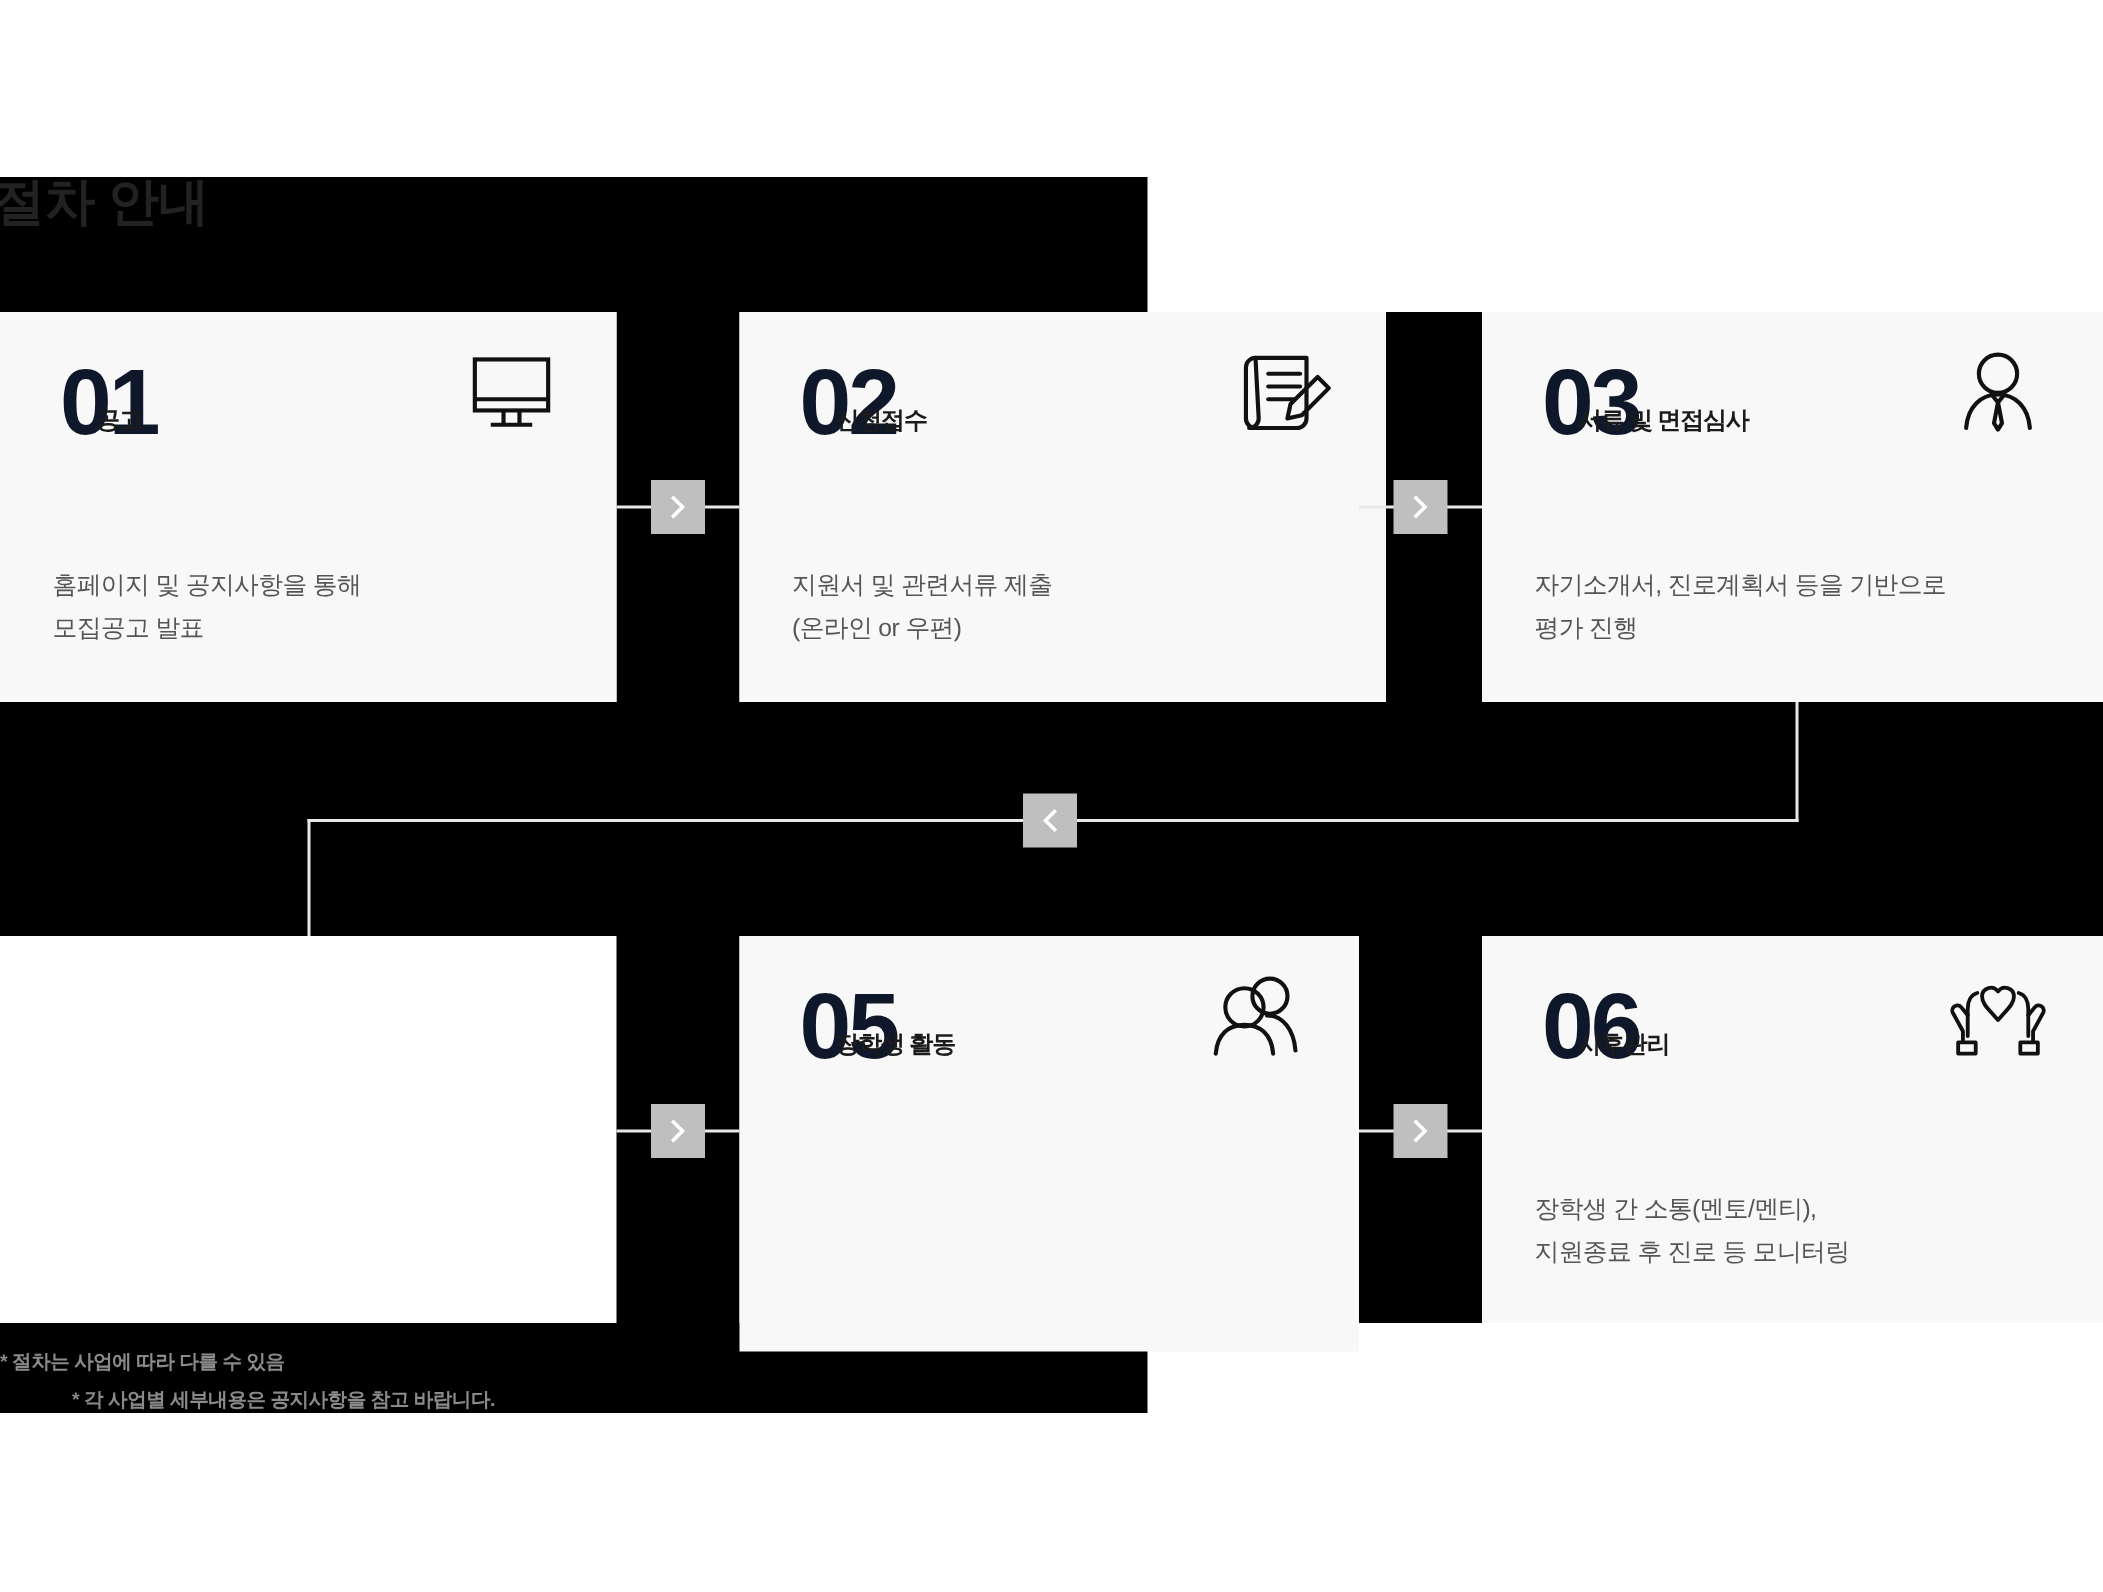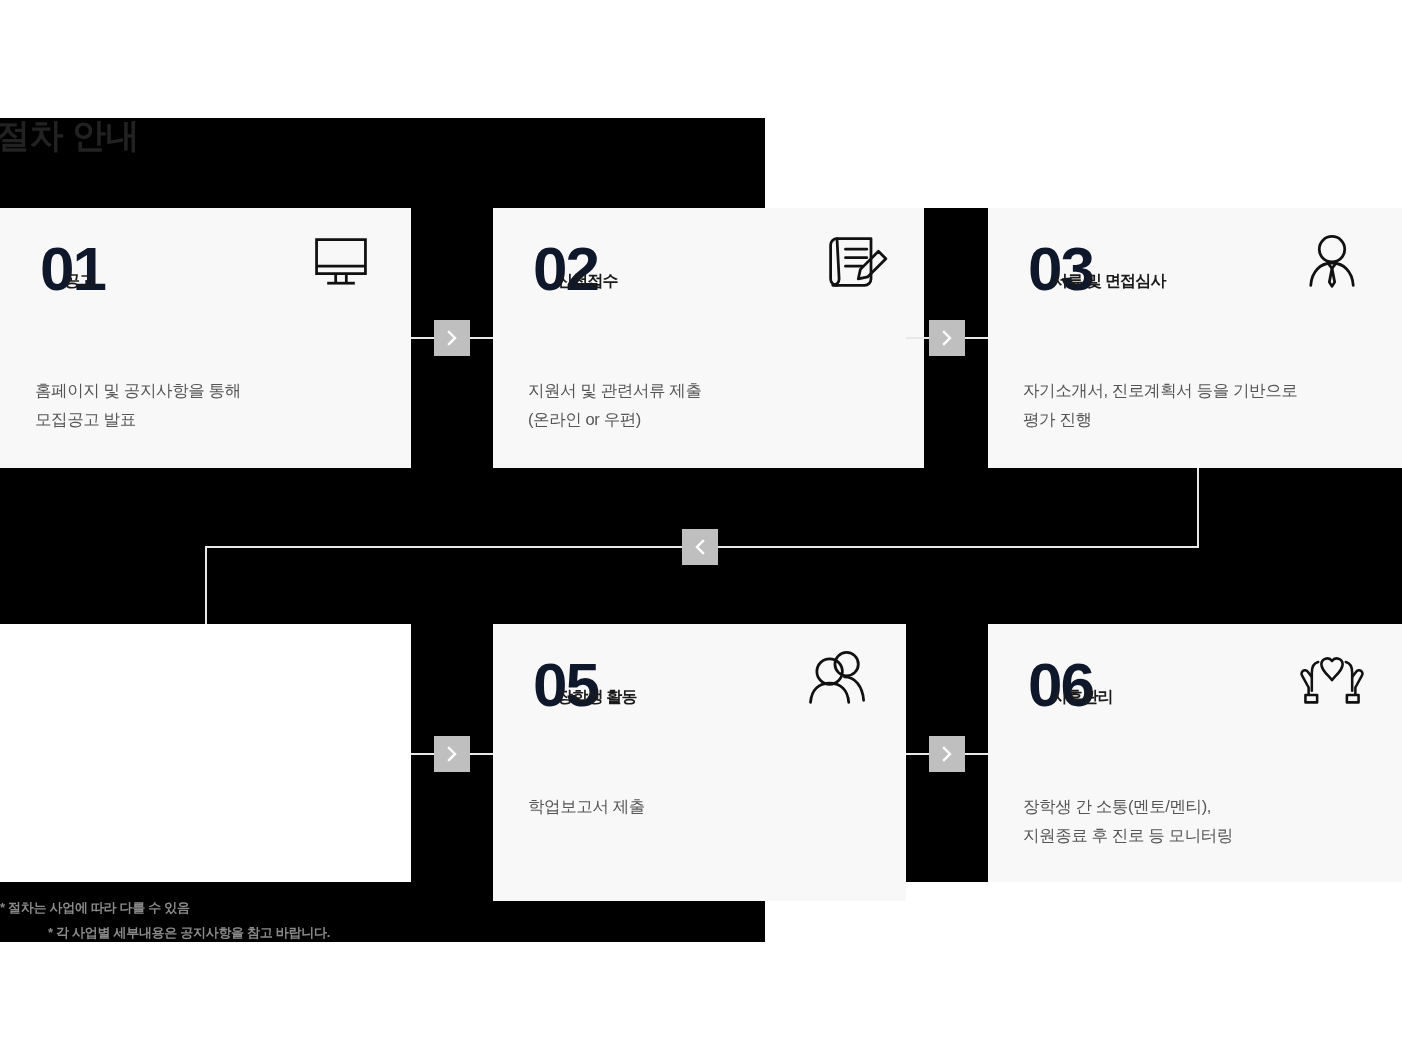--- a/index.html
+++ b/index.html
@@ -222,21 +222,20 @@
       <span class="card-title">장학생 활동</span>
     </div>
     <div class="card-icon">
       <svg viewBox="0 0 64 58" fill="none" stroke="#111" stroke-width="2.6" stroke-linejoin="round" stroke-linecap="round">
         <circle cx="42" cy="15" r="11"></circle>
         <path d="M40 27 C50 27 57 36 58 49"></path>
         <circle cx="26" cy="22" r="12"></circle>
         <path d="M8 51 C9 39 16 33 26 33 C36 33 43 39 44 51"></path>
       </svg>
     </div>
-    <div class="card-desc">학업보고서 제출</div>
   </div>
 
   <div class="card" style="left:988px; top:624px; width:414px; height:258px;padding-left:31px;">
     <div class="card-head">
       <span class="card-num">06</span>
       <span class="card-title">사후관리</span>
     </div>
     <div class="card-icon">
       <svg viewBox="0 0 64 58" fill="none" stroke="#111" stroke-width="2.4" stroke-linejoin="round" stroke-linecap="round">
         <path d="M32 30 C26 23 22 20 22 15 a5.5 5.5 0 0 1 10 -3 a5.5 5.5 0 0 1 10 3 c0 5 -4 8 -10 15 Z"></path>

